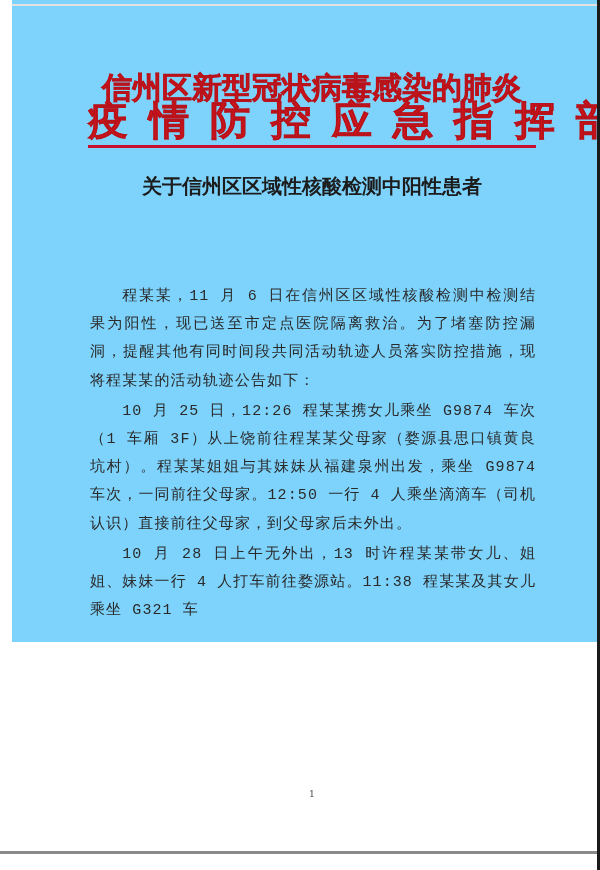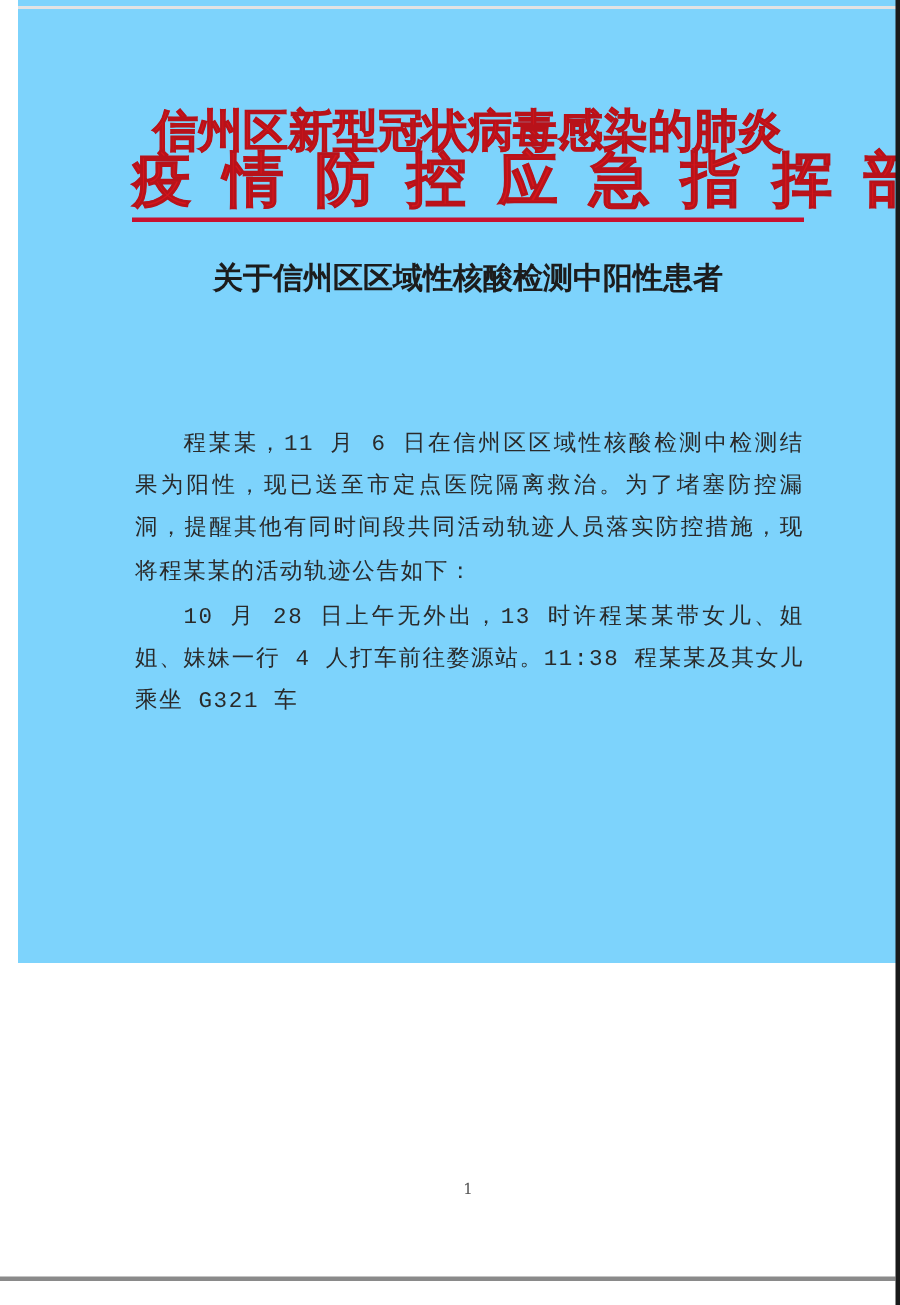--- a/index.html
+++ b/index.html
@@ -116,20 +116,21 @@
   </div>
 
   <div class="red-rule"></div>
 
   <div class="title">
     <div>关于信州区区域性核酸检测中阳性患者</div>
   </div>
 
   <div class="body-text">
     <p>程某某，11 月 6 日在信州区区域性核酸检测中检测结果为阳性，现已送至市定点医院隔离救治。为了堵塞防控漏洞，提醒其他有同时间段共同活动轨迹人员落实防控措施，现将程某某的活动轨迹公告如下：</p>
+    <p>10 月 25 日，12:26 程某某携女儿乘坐 G9874 车次（1 车厢 3F）从上饶前往程某某父母家（婺源县思口镇黄良坑村）。程某某姐姐与其妹妹从福建泉州出发，乘坐 G9874 车次，一同前往父母家。12:50 一行 4 人乘坐滴滴车（司机认识）直接前往父母家，到父母家后未外出。</p>
     <p>10 月 28 日上午无外出，13 时许程某某带女儿、姐姐、妹妹一行 4 人打车前往婺源站。11:38 程某某及其女儿乘坐 G321 车</p>
   </div>
 
   <div class="page-number">1</div>
 </div>
 
 <div class="bottom-rule"></div>
 <div class="right-edge"></div>
 
 </body></html>

